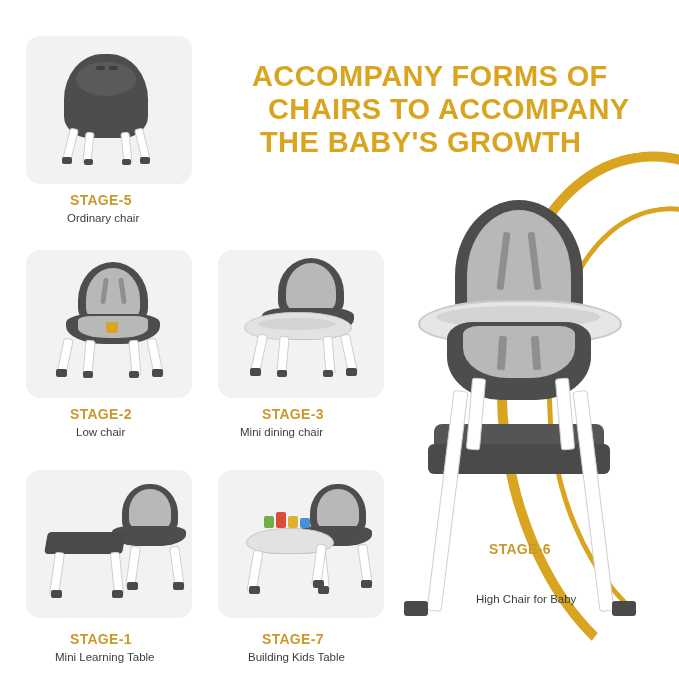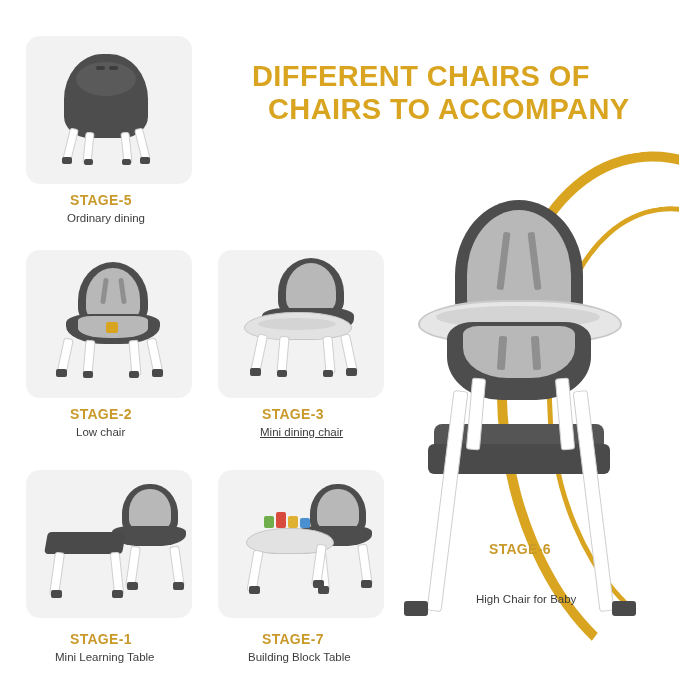--- a/index.html
+++ b/index.html
@@ -91,21 +91,21 @@
   #card-1 { left: 26px;  top: 36px;  width: 166px; height: 148px; }
   #lbl-1  { left: 70px;  top: 192px; }
   #desc-1 { left: 67px;  top: 212px; }
 
   #card-2 { left: 26px;  top: 250px; width: 166px; height: 148px; }
   #lbl-2  { left: 70px;  top: 406px; }
   #desc-2 { left: 76px;  top: 426px; }
 
   #card-3 { left: 218px; top: 250px; width: 166px; height: 148px; }
   #lbl-3  { left: 262px; top: 406px; }
-  #desc-3 { left: 260px; top: 426px; text-decoration: underline; }
+  #desc-3 { left: 240px; top: 426px; }
 
   #card-4 { left: 26px;  top: 470px; width: 166px; height: 148px; }
   #lbl-4  { left: 70px;  top: 631px; }
   #desc-4 { left: 55px;  top: 651px; }
 
   #card-5 { left: 218px; top: 470px; width: 166px; height: 148px; }
   #lbl-5  { left: 262px; top: 631px; }
   #desc-5 { left: 248px; top: 651px; }
 
   #lbl-6  { left: 489px; top: 541px; }
@@ -186,42 +186,43 @@
 </style>
 </head>
 <body>
 
 <div id="page">
 
   <div class="swoosh swoosh-outer"></div>
   <div class="swoosh swoosh-inner"></div>
 
   <div class="headline">
-    <div class="l1">DIFFERENT CHAIRS OF</div>
+    <div class="l1">ACCOMPANY FORMS OF</div>
     <div class="l2">CHAIRS TO ACCOMPANY</div>
+    <div class="l3">THE BABY'S GROWTH</div>
   </div>
 
   <div class="card" id="card-1">
     <div class="part" style="position:absolute;left:0;top:0;width:166px;height:148px;">
       <div class="seat-shell" style="left:38px;top:18px;width:84px;height:84px;background:#4d4d4d;border-radius:46% 46% 30% 30% / 54% 54% 26% 26%;"></div>
       <div style="position:absolute;left:50px;top:26px;width:60px;height:34px;background:#5a5a5a;border-radius:50%;"></div>
       <div style="position:absolute;left:70px;top:30px;width:9px;height:4px;background:#3d3d3d;border-radius:2px;"></div>
       <div style="position:absolute;left:83px;top:30px;width:9px;height:4px;background:#3d3d3d;border-radius:2px;"></div>
       <div class="leg" style="left:40px;top:92px;width:7px;height:32px;transform:rotate(14deg);"></div>
       <div class="leg" style="left:112px;top:92px;width:7px;height:32px;transform:rotate(-14deg);"></div>
       <div class="leg" style="left:58px;top:96px;width:7px;height:30px;transform:rotate(6deg);"></div>
       <div class="leg" style="left:96px;top:96px;width:7px;height:30px;transform:rotate(-6deg);"></div>
       <div class="foot" style="left:36px;top:121px;width:10px;height:7px;"></div>
       <div class="foot" style="left:114px;top:121px;width:10px;height:7px;"></div>
       <div class="foot" style="left:58px;top:123px;width:9px;height:6px;"></div>
       <div class="foot" style="left:96px;top:123px;width:9px;height:6px;"></div>
     </div>
   </div>
   <div class="stage-label" id="lbl-1">STAGE-5</div>
-  <div class="stage-desc" id="desc-1">Ordinary dining</div>
+  <div class="stage-desc" id="desc-1">Ordinary chair</div>
 
   <div class="card" id="card-2">
     <div class="part" style="position:absolute;left:0;top:0;width:166px;height:148px;">
       <div style="position:absolute;left:52px;top:12px;width:70px;height:62px;background:#4d4d4d;border-radius:50% 50% 22% 22% / 62% 62% 26% 26%;"></div>
       <div style="position:absolute;left:60px;top:18px;width:54px;height:52px;background:#b8b8b8;border-radius:50% 50% 20% 20% / 60% 60% 24% 24%;"></div>
       <div class="strap" style="left:76px;top:28px;width:5px;height:26px;transform:rotate(8deg);"></div>
       <div class="strap" style="left:94px;top:28px;width:5px;height:26px;transform:rotate(-8deg);"></div>
       <div style="position:absolute;left:40px;top:64px;width:94px;height:30px;background:#4d4d4d;border-radius:26% 26% 42% 42% / 30% 30% 60% 60%;"></div>
       <div style="position:absolute;left:52px;top:66px;width:70px;height:22px;background:#b8b8b8;border-radius:20% 20% 44% 44%;"></div>
       <div class="buckle" style="left:80px;top:72px;width:12px;height:11px;"></div>
@@ -291,21 +292,21 @@
       <div class="leg" style="left:100px;top:80px;width:8px;height:40px;transform:rotate(-6deg);"></div>
       <div class="leg" style="left:96px;top:74px;width:8px;height:40px;transform:rotate(8deg);"></div>
       <div class="leg" style="left:142px;top:74px;width:8px;height:40px;transform:rotate(-8deg);"></div>
       <div class="foot" style="left:31px;top:116px;width:11px;height:8px;"></div>
       <div class="foot" style="left:100px;top:116px;width:11px;height:8px;"></div>
       <div class="foot" style="left:95px;top:110px;width:11px;height:8px;"></div>
       <div class="foot" style="left:143px;top:110px;width:11px;height:8px;"></div>
     </div>
   </div>
   <div class="stage-label" id="lbl-5">STAGE-7</div>
-  <div class="stage-desc" id="desc-5">Building Block Table</div>
+  <div class="stage-desc" id="desc-5">Building Kids Table</div>
 
   <div style="position:absolute;left:0;top:0;width:679px;height:679px;">
     <div class="part" id="big-back"></div>
     <div class="part" id="big-back-pad"></div>
     <div class="strap" style="left:500px;top:232px;width:7px;height:58px;transform:rotate(7deg);"></div>
     <div class="strap" style="left:531px;top:232px;width:7px;height:58px;transform:rotate(-7deg);"></div>
     <div class="part" id="big-tray"></div>
     <div class="part" id="big-tray-inner"></div>
     <div class="part" id="big-seat"></div>
     <div class="part" id="big-seat-pad"></div>

